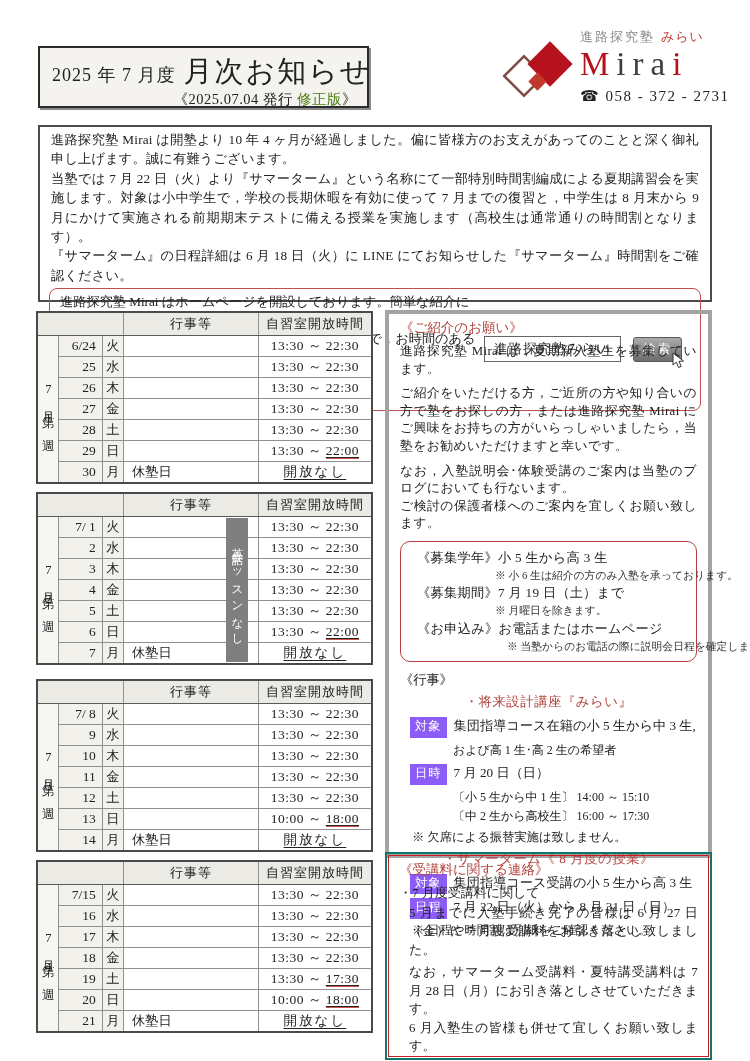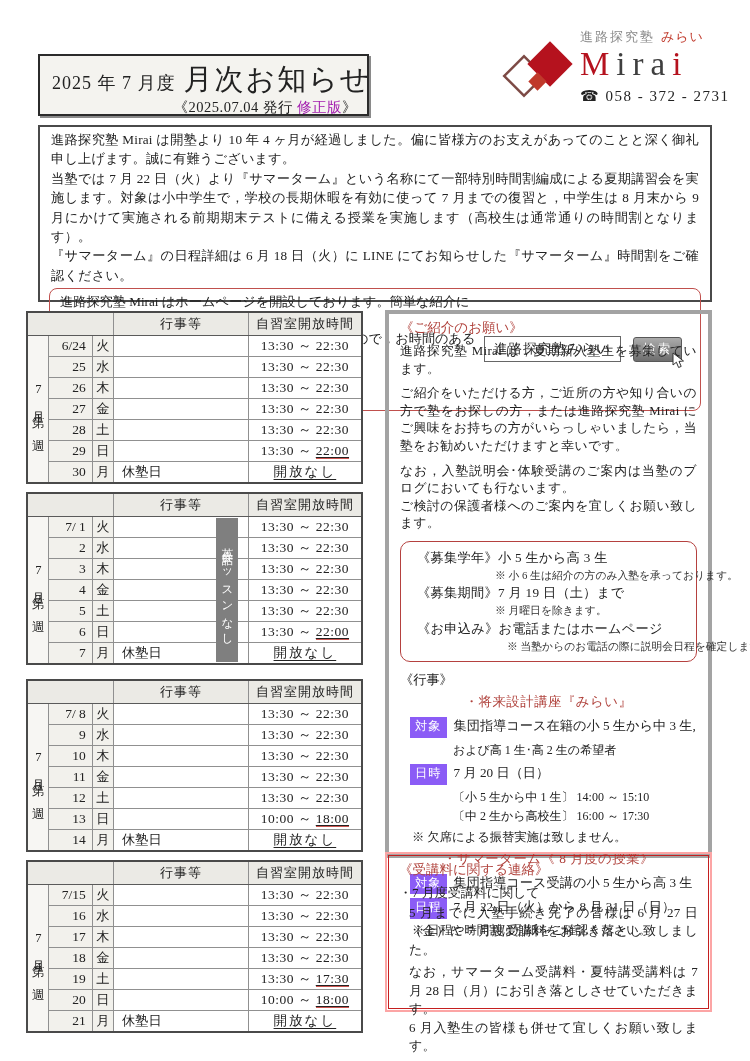--- a/index.html
+++ b/index.html
@@ -2,28 +2,28 @@
 <html><head>
 <meta charset="utf-8">
 <style>
   html,body{margin:0;padding:0;background:#fff;}
   .page{position:relative;width:750px;height:1061px;background:#ffffff;overflow:hidden;
         font-family:"Liberation Serif","DejaVu Serif",serif;color:#222;}
   .red{color:#b0423c;}
   .bright-red{color:#c41f1f;}
 
   
-  .title-box{position:absolute;left:38px;top:54px;width:331px;height:62px;background:#f4f3ef;
+  .title-box{position:absolute;left:38px;top:46px;width:331px;height:62px;background:#f4f3ef;
              border:2px solid #2b2b2b;box-shadow:2px 2px 0 #8a8a8a;box-sizing:border-box;
              padding:4px 10px 2px 12px;}
   .t-line1{white-space:nowrap;}
   .t-pre{font-size:18px;letter-spacing:1px;}
   .t-main{font-size:29px;letter-spacing:2px;margin-left:8px;}
   .t-issue{font-size:14.5px;text-align:right;margin-top:-2px;letter-spacing:0.5px;}
-  .t-issue .rev{color:#a21caf;text-align:right;}
+  .t-issue .rev{color:#4d7c0f;text-align:right;}
 
   
   .logo{position:absolute;left:500px;top:28px;width:235px;height:92px;}
   .logo-mark{position:absolute;left:0;top:4px;}
   .logo-text{position:absolute;left:80px;top:0;width:155px;}
   .l-school{font-size:13px;letter-spacing:2px;color:#8a8a8a;white-space:nowrap;}
   .l-school .kana{color:#c0392b;margin-left:6px;letter-spacing:1px;}
   .l-brand{font-size:33px;letter-spacing:7px;line-height:36px;color:#3f3f3f;white-space:nowrap;}
   .l-brand .lm,.l-brand .li2{color:#b5121e;}
   .l-phone{font-size:15px;letter-spacing:1.5px;color:#222;margin-top:5px;white-space:nowrap;}
@@ -37,21 +37,21 @@
                 display:flex;align-items:center;gap:8px;}
   .hp-text{flex:1;font-size:13.2px;line-height:18.6px;}
   .hp-url{color:#bb1a1a;}
   .hp-controls{display:flex;align-items:center;gap:12px;padding-right:10px;}
   .search-field{border:1px solid #666;background:#fff;font-size:13.5px;padding:3px 9px;white-space:nowrap;letter-spacing:1px;}
   .search-btn{position:relative;background:linear-gradient(#ababab,#6e6e6e);border:1px solid #585858;
               border-radius:3px;color:#fff;font-size:12.5px;letter-spacing:2px;padding:3px 9px;white-space:nowrap;}
   .cursor{position:absolute;right:-5px;bottom:-8px;}
 
   
-  .wt{position:absolute;left:26px;width:337px;}
+  .wt{position:absolute;left:36px;width:337px;}
   table.sched{border-collapse:collapse;table-layout:fixed;width:337px;border:2px solid #4a4a4a;}
   .sched th,.sched td{border:1px solid #909090;box-sizing:border-box;font-weight:normal;overflow:hidden;}
   .sched thead th{height:23px;background:#ebeae5;font-size:13px;letter-spacing:1px;border-bottom:1.5px solid #5a5a5a;}
   .sched tbody td{height:21px;font-size:13.2px;}
   .sched td.wk{background:#f7f6f3;writing-mode:vertical-rl;text-orientation:upright;
                text-align:center;letter-spacing:5px;font-size:12.5px;padding:4px 0;}
   .sched td.dt{background:#f2f1ec;text-align:right;padding-right:6px;font-size:13.5px;}
   .sched td.dy{background:#f2f1ec;text-align:center;}
   .sched td.ev{background:#fff;text-align:left;padding-left:8px;}
   .sched td.tm{background:#fff;text-align:center;font-size:13.5px;letter-spacing:0.5px;}
@@ -73,22 +73,22 @@
   .ind1{margin-left:78px;} .ind2{margin-left:90px;}
   .ev-head{font-size:13.2px;margin:2px 0 4px 0;}
   .ev-title{font-size:13.4px;margin:4px 0 5px 0;letter-spacing:0.5px;text-align:center;}
   .chip-row{margin:3px 0;line-height:19.5px;white-space:nowrap;font-size:13.2px;}
   .chip{display:inline-block;background:#8b5cf6;color:#fff;font-size:12.3px;padding:0px 5px 1px 5px;
         margin:0 7px 0 10px;letter-spacing:1px;}
   .cont{margin-left:53px;line-height:19.5px;white-space:nowrap;font-size:12px;}
   .ev-note{font-size:12.3px;margin:2px 0 2px 12px;white-space:nowrap;}
 
   
-  .fees-outer{position:absolute;left:385px;top:852px;width:327px;height:160px;box-sizing:border-box;
-              border:2px solid #fca5a5;font-family:Liberation Serif, serif;}
+  .fees-outer{position:absolute;left:385px;top:852px;width:327px;height:208px;box-sizing:border-box;
+              border:2px solid #0f766e;font-family:Liberation Serif, serif;}
   .fees-inner{position:absolute;inset:1px;border:1px solid #c41f1f;padding:5px 10px 4px 10px;
               box-sizing:border-box;font-size:13px;}
   .f-head{font-size:13.5px;margin:0 0 5px 0;}
   .f-title{margin:0 0 1px 0;line-height:18.5px;}
   .f-line{margin-left:10px;line-height:18.5px;text-align:justify;letter-spacing:0.2px;}
   .f-gap{margin-top:4px;}
   .f-highlight{margin:5px 0 1px 4px;font-size:13.4px;letter-spacing:0.5px;}
 </style>
 </head>
 <body>

